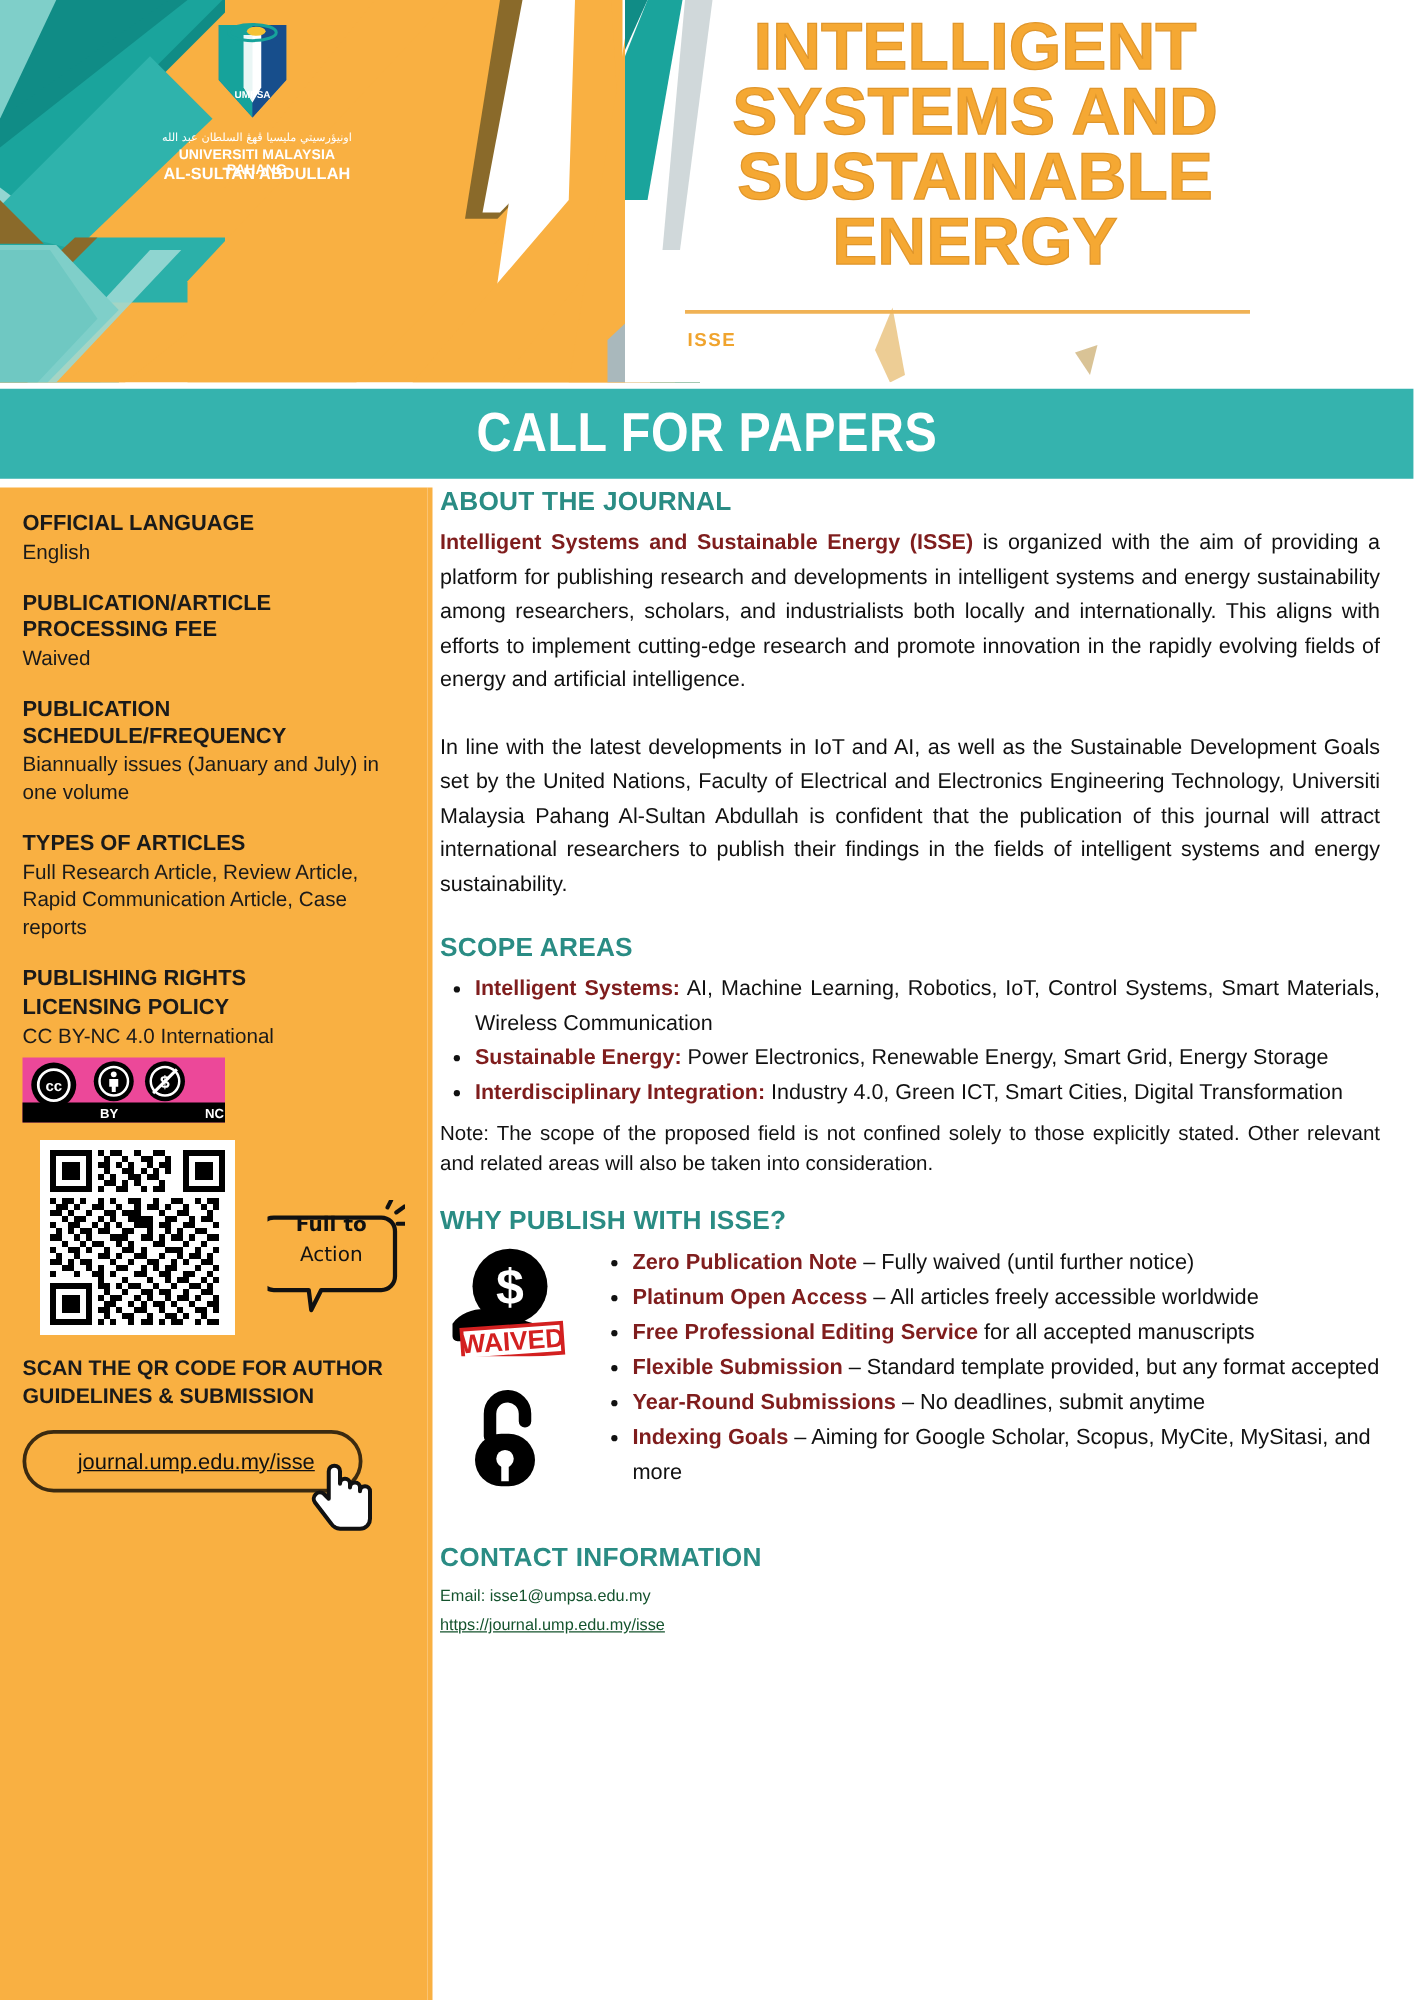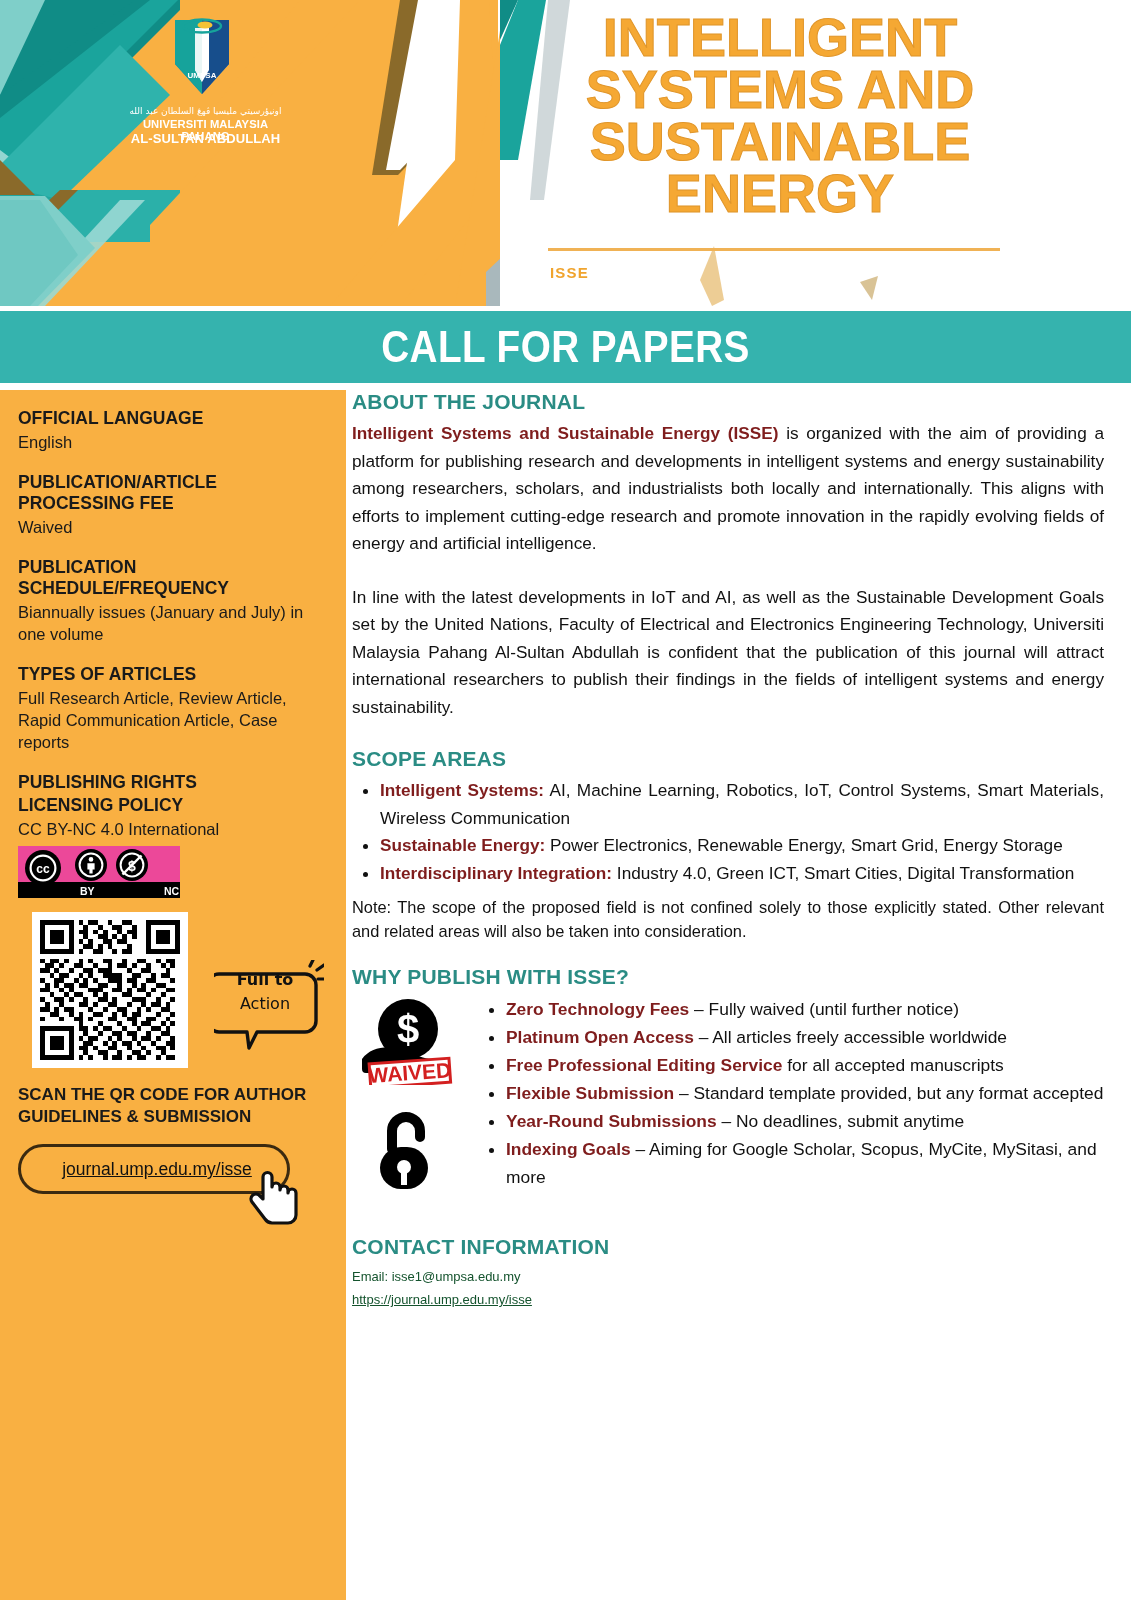--- a/index.html
+++ b/index.html
@@ -527,21 +527,21 @@
             <path d="M20 40 V22 a14 14 0 0 1 28 0 v6" fill="none" stroke="#000" stroke-width="10" stroke-linecap="round"></path>
             <rect x="8" y="38" width="48" height="42" rx="21" fill="#000"></rect>
             <circle cx="32" cy="58" r="7" fill="#fff"></circle>
             <rect x="29" y="58" width="6" height="18" fill="#fff"></rect>
           </svg>
         </div>
       </div>
 
       <div class="why-list">
         <ul class="bl2">
-          <li><span class="tealb">Zero Technology Fees</span><span> – Fully waived (until further notice)</span></li>
+          <li><span class="tealb">Zero Publication Note</span><span> – Fully waived (until further notice)</span></li>
           <li><span class="tealb">Platinum Open Access</span><span> – All articles freely accessible worldwide</span></li>
           <li><span class="tealb">Free Professional Editing Service</span><span> for all accepted manuscripts</span></li>
           <li><span class="tealb">Flexible Submission</span><span> – Standard template provided, but any format accepted</span></li>
           <li><span class="tealb">Year-Round Submissions</span><span> – No deadlines, submit anytime</span></li>
           <li><span class="tealb">Indexing Goals</span><span> – Aiming for Google Scholar, Scopus, MyCite, MySitasi, and more</span></li>
         </ul>
       </div>
     </div>
 
     <div class="contact">

